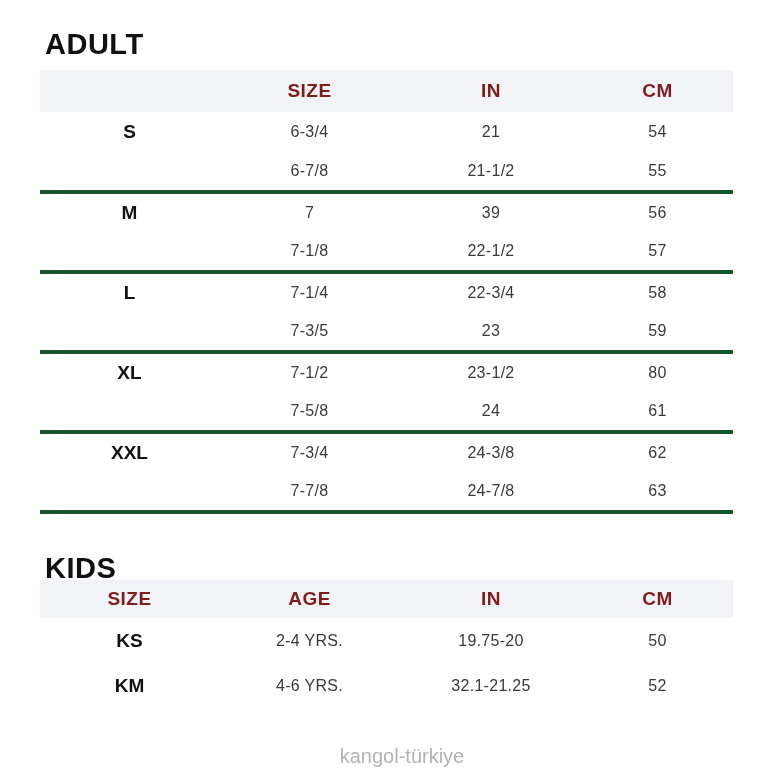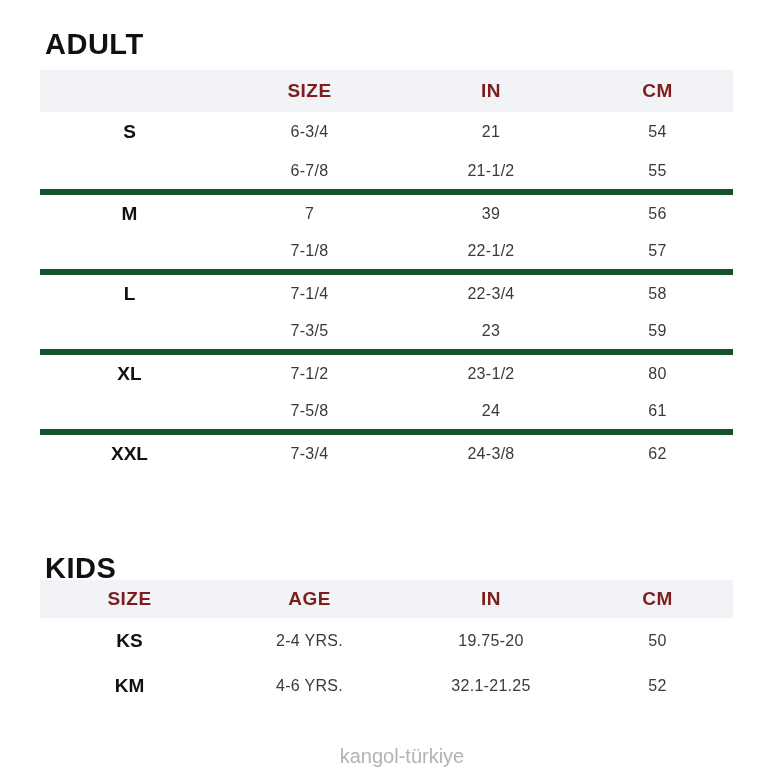--- a/index.html
+++ b/index.html
@@ -42,21 +42,21 @@
   .kids-table tbody tr { height:45px; }
 
   tbody th {
     font-size:19px; font-weight:800; text-align:center;
     vertical-align:middle; color:#111111; padding:0;
   }
   tbody td {
     font-size:16px; font-weight:300; text-align:center;
     vertical-align:middle; color:#3a3a3a; letter-spacing:0.3px; padding:0;
   }
-  tr.group-end > th, tr.group-end > td { border-bottom:6px solid #14532d; }
+  tr.group-end > th, tr.group-end > td { border-bottom:4px solid #14532d; }
 
   .brand-footer {
     position:absolute; left:14px; top:745px; width:776px;
     text-align:center; font-size:20px; font-weight:400; color:#b3b3b3;
   }
 </style>
 </head>
 <body>
 
 <div class="page">
@@ -126,20 +126,26 @@
         <td>7-5/8</td>
         <td>24</td>
         <td>61</td>
       </tr>
       <tr>
         <th>XXL</th>
         <td>7-3/4</td>
         <td>24-3/8</td>
         <td>62</td>
       </tr>
+      <tr class="group-end">
+        <th></th>
+        <td>7-7/8</td>
+        <td>24-7/8</td>
+        <td>63</td>
+      </tr>
     </tbody>
   </table>
 
   <h1 class="section-heading kids-heading">KIDS</h1>
 
   <table class="size-table kids-table">
     <colgroup>
         <col class="c1">
         <col class="c2">
         <col class="c3">

